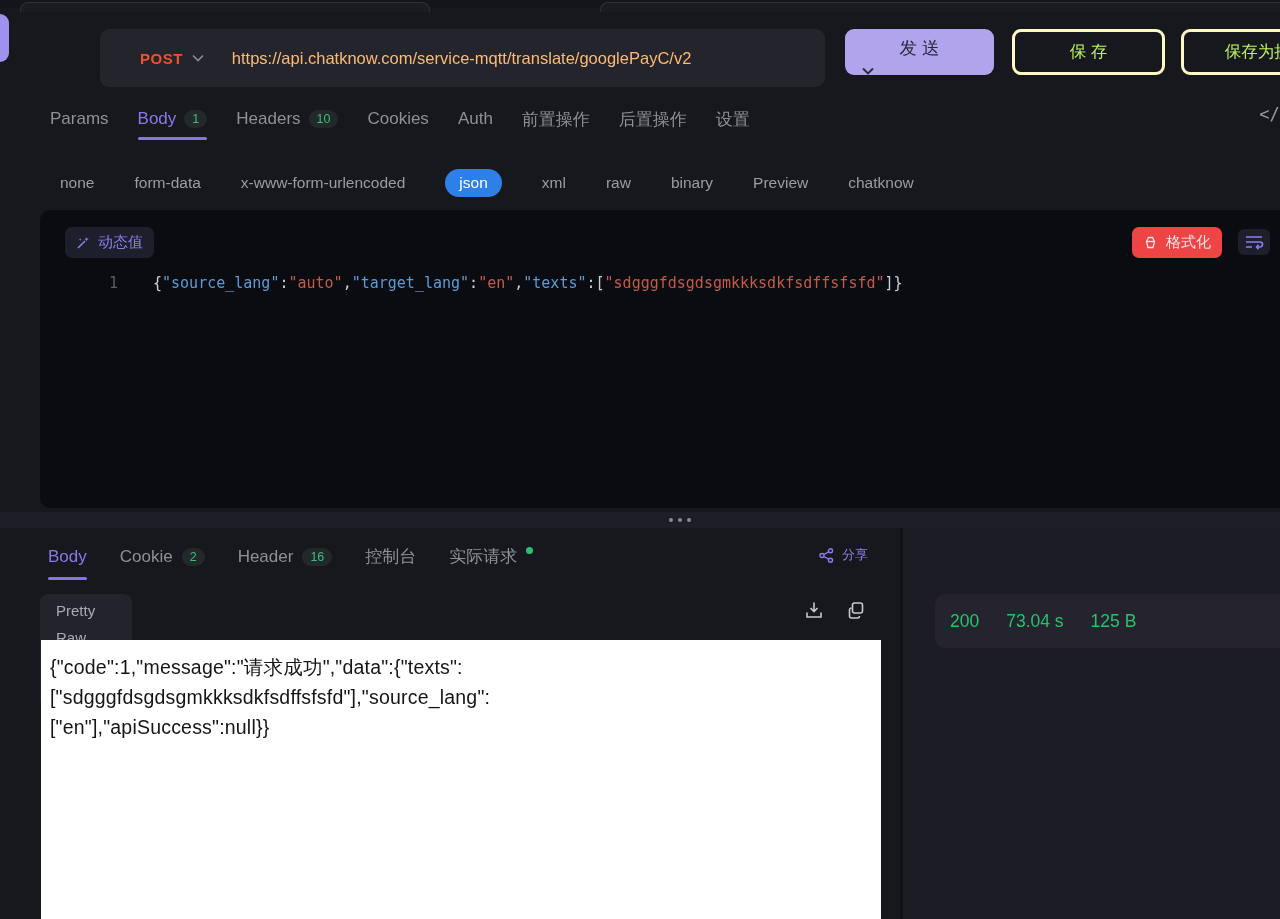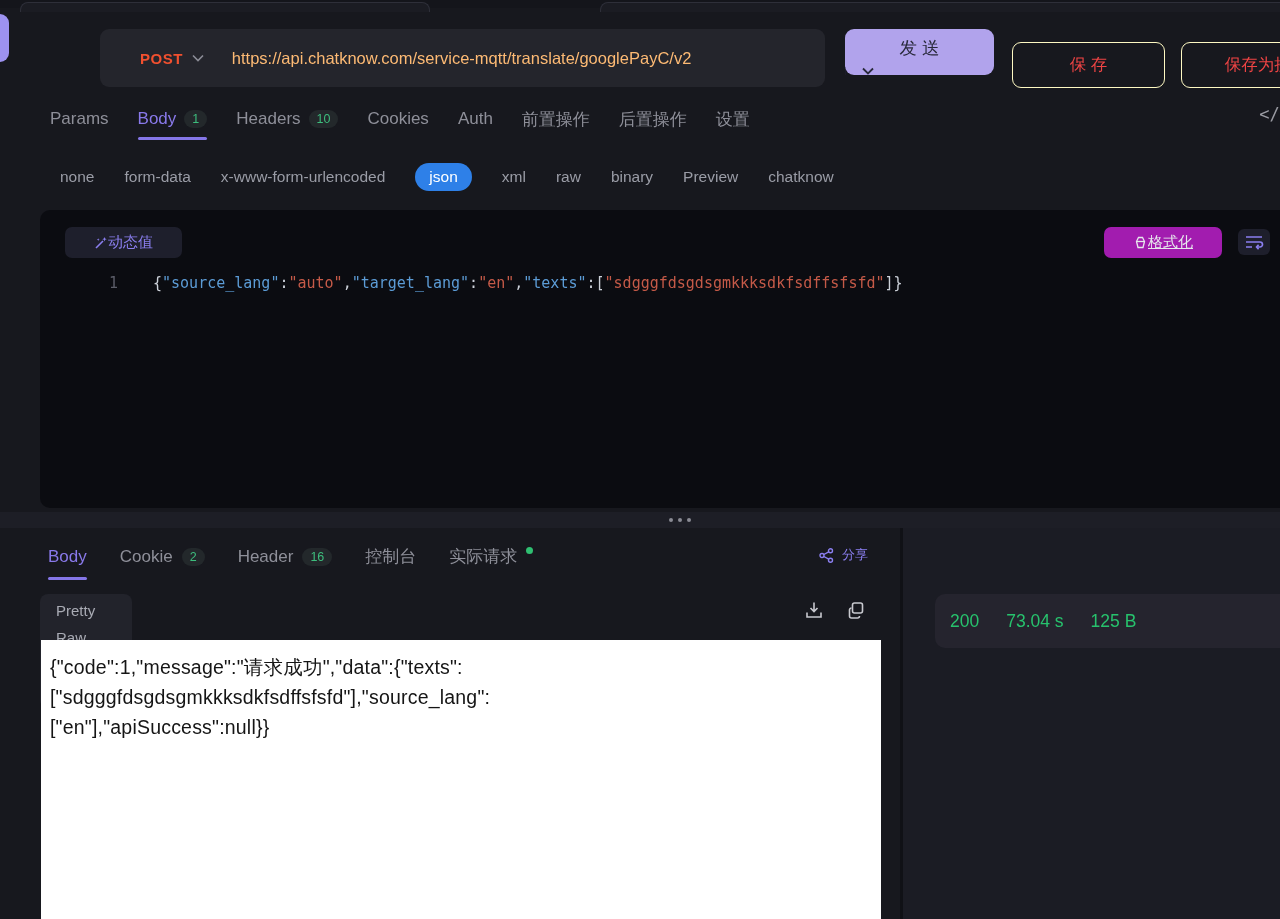--- a/index.html
+++ b/index.html
@@ -23,42 +23,42 @@
 
   
   .url-bar { position:absolute; left:100px; top:29px; width:725px; height:58px; background:#24252c; border-radius:9px; display:flex; align-items:center; }
   .method { margin-left:40px; font-size:15px; font-weight:bold; letter-spacing:.5px; color:#f1502f; display:flex; align-items:center; gap:9px; cursor:pointer; }
   .method .chev { color:#8b8c96; }
   .url-text { margin-left:28px; font-size:16.5px; color:#fdba74; white-space:nowrap; }
 
   .send-btn { position:absolute; left:845px; top:29px; width:149px; height:46px; background:#b1a3ec; border-radius:9px; display:flex; align-items:stretch; color:#28293a; cursor:pointer;flex-direction:column; }
   .send-main { flex:1; display:flex; align-items:center; justify-content:center; font-size:17.5px; font-weight:500; }
   .send-split { width:44px; display:flex; align-items:center; justify-content:center; border-left:1px solid rgba(40,40,70,.25); }
-  .ghost-btn { position:absolute; top:42px; height:46px; background:transparent; border:1px solid #fef9c3; border-radius:9px; display:flex; align-items:center; justify-content:center; font-size:16.5px; color:#ef4444; cursor:pointer; }
+  .ghost-btn { position:absolute; top:29px; height:46px; background:transparent; border:3px solid #fef9c3; border-radius:9px; display:flex; align-items:center; justify-content:center; font-size:16.5px; color:#bef264; cursor:pointer; }
   .save-btn { left:1012px; width:153px; }
   .saveas-btn { left:1181px; width:170px; }
 
   
   .req-tabs { position:absolute; left:50px; top:98px; height:42px; display:flex; gap:29px; align-items:center; }
   .tab { position:relative; height:42px; display:flex; align-items:center; gap:8px; font-size:17px; color:#8e8f99; cursor:pointer; }
   .tab.active { color:#8979ea; }
   .tab.active::after { content:""; position:absolute; left:0; right:0; bottom:0; height:3px; border-radius:2px; background:#8576e8; }
   .badge { font-size:12.5px; padding:2px 8px; border-radius:10px; background:#23282b; color:#3dbd7d; }
   .code-toggle { position:absolute; right:-10px; top:104px; font-family:"DejaVu Sans Mono",monospace; font-size:17px; color:#9a9ba3; cursor:pointer; }
 
   
-  .body-types { position:absolute; left:60px; top:163px; height:34px; display:flex; gap:30px; align-items:flex-start; }
+  .body-types { position:absolute; left:60px; top:163px; height:34px; display:flex; gap:40px; align-items:flex-end; }
   .btype { font-size:15.5px; color:#9a9ca6; padding:5px 0; cursor:pointer; white-space:nowrap; }
   .btype.selected { background:#2e80e8; color:#ffffff; padding:5px 14px; border-radius:16px; }
 
   
   .editor { position:absolute; left:40px; top:210px; width:1240px; height:298px; background:#0b0c11; border-radius:10px 0 0 10px; }
-  .chip { display:inline-flex; align-items:center; border-radius:7px; font-size:15px; padding:6px 29px; cursor:pointer; }
+  .chip { display:inline-flex; align-items:center; gap:8px; border-radius:7px; font-size:15px; padding:6px 11px; cursor:pointer; }
   .dyn-chip { position:absolute; left:25px; top:17px; background:#1e1f2c; color:#8b7ff0; }
-  .fmt-chip { position:absolute; right:58px; top:17px; background:#a21caf; color:#e6e7ec;text-decoration:underline; }
+  .fmt-chip { position:absolute; right:58px; top:17px; background:#ef4444; color:#e6e7ec; }
   .wrap-btn { position:absolute; right:10px; top:19px; color:#8b7ff0; background:#1e1f2c; border-radius:6px; padding:5px 6px; cursor:pointer; }
   .code-line { position:absolute; left:0; top:62px; right:0; display:flex; font-family:"DejaVu Sans Mono","Liberation Mono",monospace; font-size:15px; line-height:22px; }
   .gutter { width:78px; text-align:right; color:#5b5d68; flex:none; }
   .code-text { margin-left:35px; white-space:pre; }
   .tok-punct { color:#ccd1d9; }
   .tok-key { color:#5c9cd6; }
   .tok-string { color:#c55a48; }
 
   
   .h-divider { position:absolute; left:0; top:512px; width:1280px; height:16px; background:#1d1e26; display:flex; align-items:center; justify-content:center; cursor:row-resize; }

